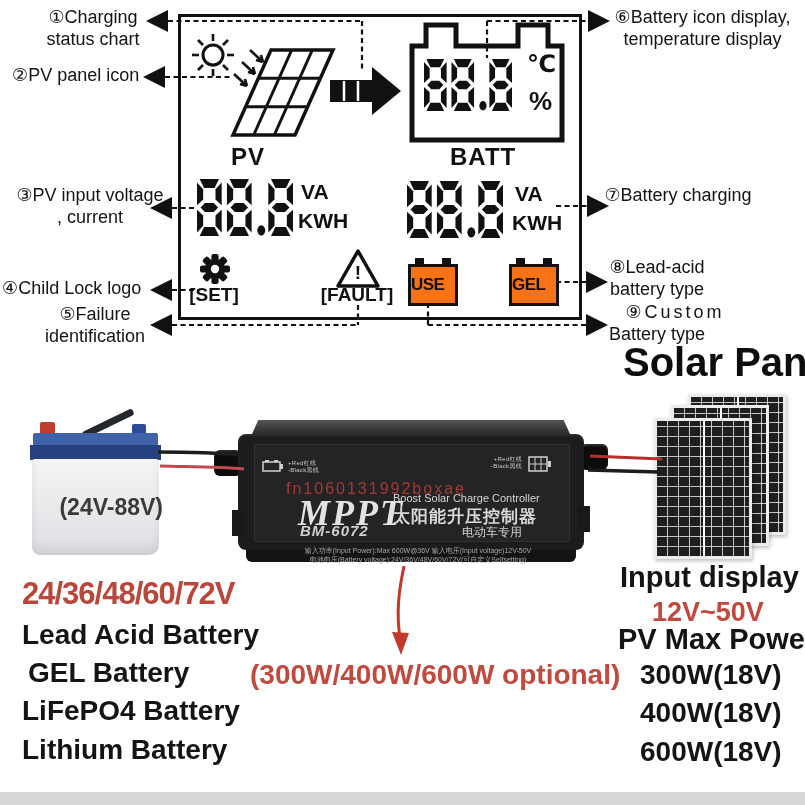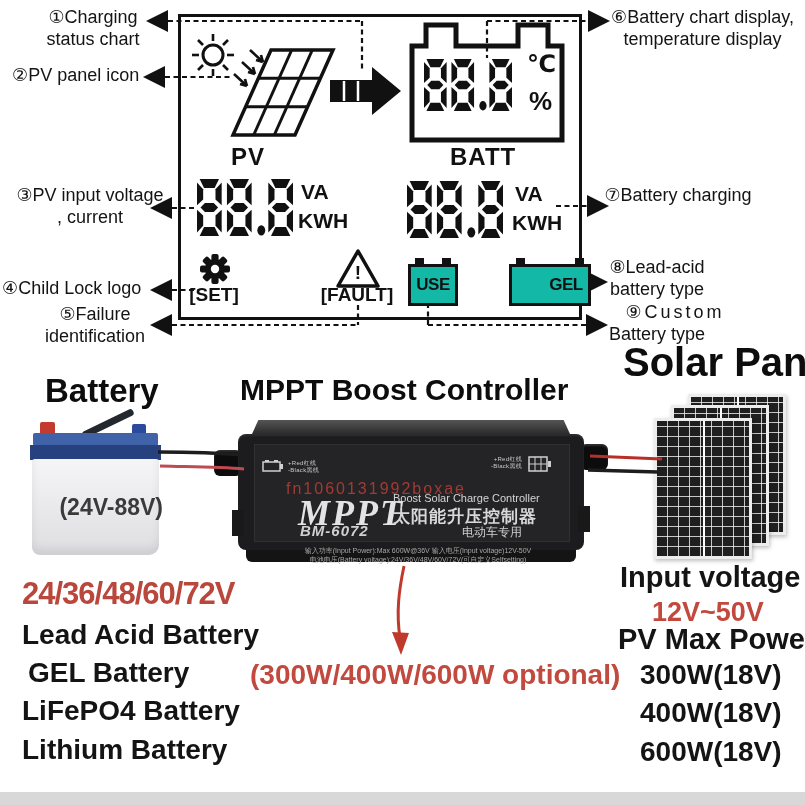--- a/index.html
+++ b/index.html
@@ -6,22 +6,22 @@
   body{font-family:"Liberation Sans","DejaVu Sans",sans-serif;color:#141414;}
   #stage{position:relative;width:805px;height:805px;background:#fff;overflow:hidden;}
   .abs{position:absolute;}
   .nowrap{white-space:nowrap;}
   .b{font-weight:bold;}
   .callout{font-size:18px;line-height:22px;color:#141414;z-index:5;}
   .center{text-align:center;}
   .lcd-frame{left:178px;top:14px;width:398px;height:300px;border:3px solid #111;z-index:1;background:#fff;}
   .lcdtxt{font-weight:bold;color:#111;z-index:4;}
   .seg{z-index:4;}
-  .batt-ic{width:44px;height:36px;border:3px solid #111;background:#14b8a6;z-index:4;
-           display:flex;align-items:center;justify-content:center;
+  .batt-ic{width:44px;height:36px;border:3px solid #111;background:#f97316;z-index:4;
+           display:flex;align-items:center;
            font-weight:bold;font-size:17px;letter-spacing:-0.5px;color:#111;}
   .batt-ic::before,.batt-ic::after{content:"";position:absolute;top:-9px;width:9px;height:7px;background:#111;}
   .batt-ic::before{left:4px;} .batt-ic::after{right:4px;}
   .redtxt{color:#b9473c;}
   .heading{font-weight:bold;color:#0d0d0d;z-index:5;}
   
   #batt-img{left:28px;top:416px;width:135px;height:142px;z-index:3;}
   #batt-img .handle{position:absolute;left:52px;top:4px;width:56px;height:7px;background:#23272e;transform:rotate(-26deg);border-radius:3px;}
   #batt-img .capR{position:absolute;left:12px;top:6px;width:15px;height:15px;background:#c23b2e;border-radius:2px;}
   #batt-img .capB{position:absolute;left:104px;top:8px;width:14px;height:13px;background:#2b4a9b;border-radius:2px;}
@@ -156,21 +156,21 @@
     <div>, current</div>
   </div>
   <div class="abs callout nowrap" style="left:2px;top:277px;">
     <div>④Child Lock logo</div>
   </div>
   <div class="abs callout center" style="left:25px;top:303px;width:140px;">
     <div>⑤Failure</div>
     <div>identification</div>
   </div>
   <div class="abs callout center" style="left:605px;top:6px;width:195px;">
-    <div>⑥Battery chart display,</div>
+    <div>⑥Battery icon display,</div>
     <div>temperature display</div>
   </div>
   <div class="abs callout center" style="left:592px;top:184px;width:172px;">
     <div>⑦Battery charging</div>
   </div>
   <div class="abs callout center" style="left:582px;top:256px;width:150px;">
     <div>⑧Lead-acid</div>
     <div>battery type</div>
   </div>
   <div class="abs callout center" style="left:582px;top:301px;width:150px;">
@@ -268,26 +268,24 @@
   <div class="abs lcdtxt" style="left:515px;top:182px;font-size:21px;">VA</div>
   <div class="abs lcdtxt" style="left:512px;top:211px;font-size:21px;">KWH</div>
 
   <div class="abs lcdtxt center" style="left:183px;top:284px;width:62px;font-size:19px;">[SET]</div>
   <div class="abs lcdtxt center" style="left:352px;top:262px;width:12px;font-size:19px;">!</div>
   <div class="abs lcdtxt center" style="left:318px;top:284px;width:78px;font-size:19px;">[FAULT]</div>
 
   <div class="abs batt-ic" style="left:408px;top:264px;">
     <span>USE</span>
   </div>
-  <div class="abs batt-ic" style="left:509px;top:264px;padding-left:32px;">
+  <div class="abs batt-ic" style="left:509px;top:264px;">
     <span>GEL</span>
   </div>
 
-  <div class="abs heading nowrap" style="left:45px;top:372px;font-size:33px;">Battery</div>
-  <div class="abs heading nowrap" style="left:240px;top:373px;font-size:30px;">MPPT Boost Controller</div>
   <div class="abs heading nowrap" style="left:623px;top:340px;font-size:40px;">Solar Panel</div>
 
   <div class="abs" id="batt-img">
     <div class="handle"></div>
     <div class="capR"></div>
     <div class="capB"></div>
     <div class="topface"></div>
     <div class="band"></div>
     <div class="body"></div>
     <div class="range">(24V-88V)</div>
@@ -366,21 +364,21 @@
   </svg>
 
   <div class="abs b redtxt nowrap" style="left:22px;top:576px;font-size:31px;letter-spacing:-1px;">24/36/48/60/72V</div>
   <div class="abs b nowrap" style="left:22px;top:619px;font-size:28px;">Lead Acid Battery</div>
   <div class="abs b nowrap" style="left:28px;top:657px;font-size:28px;">GEL Battery</div>
   <div class="abs b nowrap" style="left:22px;top:695px;font-size:28px;">LiFePO4 Battery</div>
   <div class="abs b nowrap" style="left:22px;top:734px;font-size:28px;">Lithium Battery</div>
 
   <div class="abs b nowrap" style="left:250px;top:659px;font-size:28px;color:#c2493e;">(300W/400W/600W optional)</div>
 
-  <div class="abs b nowrap" style="left:620px;top:561px;font-size:29px;">Input voltage</div>
+  <div class="abs b nowrap" style="left:620px;top:561px;font-size:29px;">Input display</div>
   <div class="abs b nowrap" style="left:652px;top:597px;font-size:27px;color:#c2493e;">12V~50V</div>
   <div class="abs b nowrap" style="left:618px;top:623px;font-size:29px;">PV Max Power</div>
   <div class="abs b nowrap" style="left:640px;top:659px;font-size:28px;">300W(18V)</div>
   <div class="abs b nowrap" style="left:640px;top:697px;font-size:28px;">400W(18V)</div>
   <div class="abs b nowrap" style="left:640px;top:736px;font-size:28px;">600W(18V)</div>
 
   <div class="abs" id="gray-bar"></div>
 </div>
 
 </body></html>

